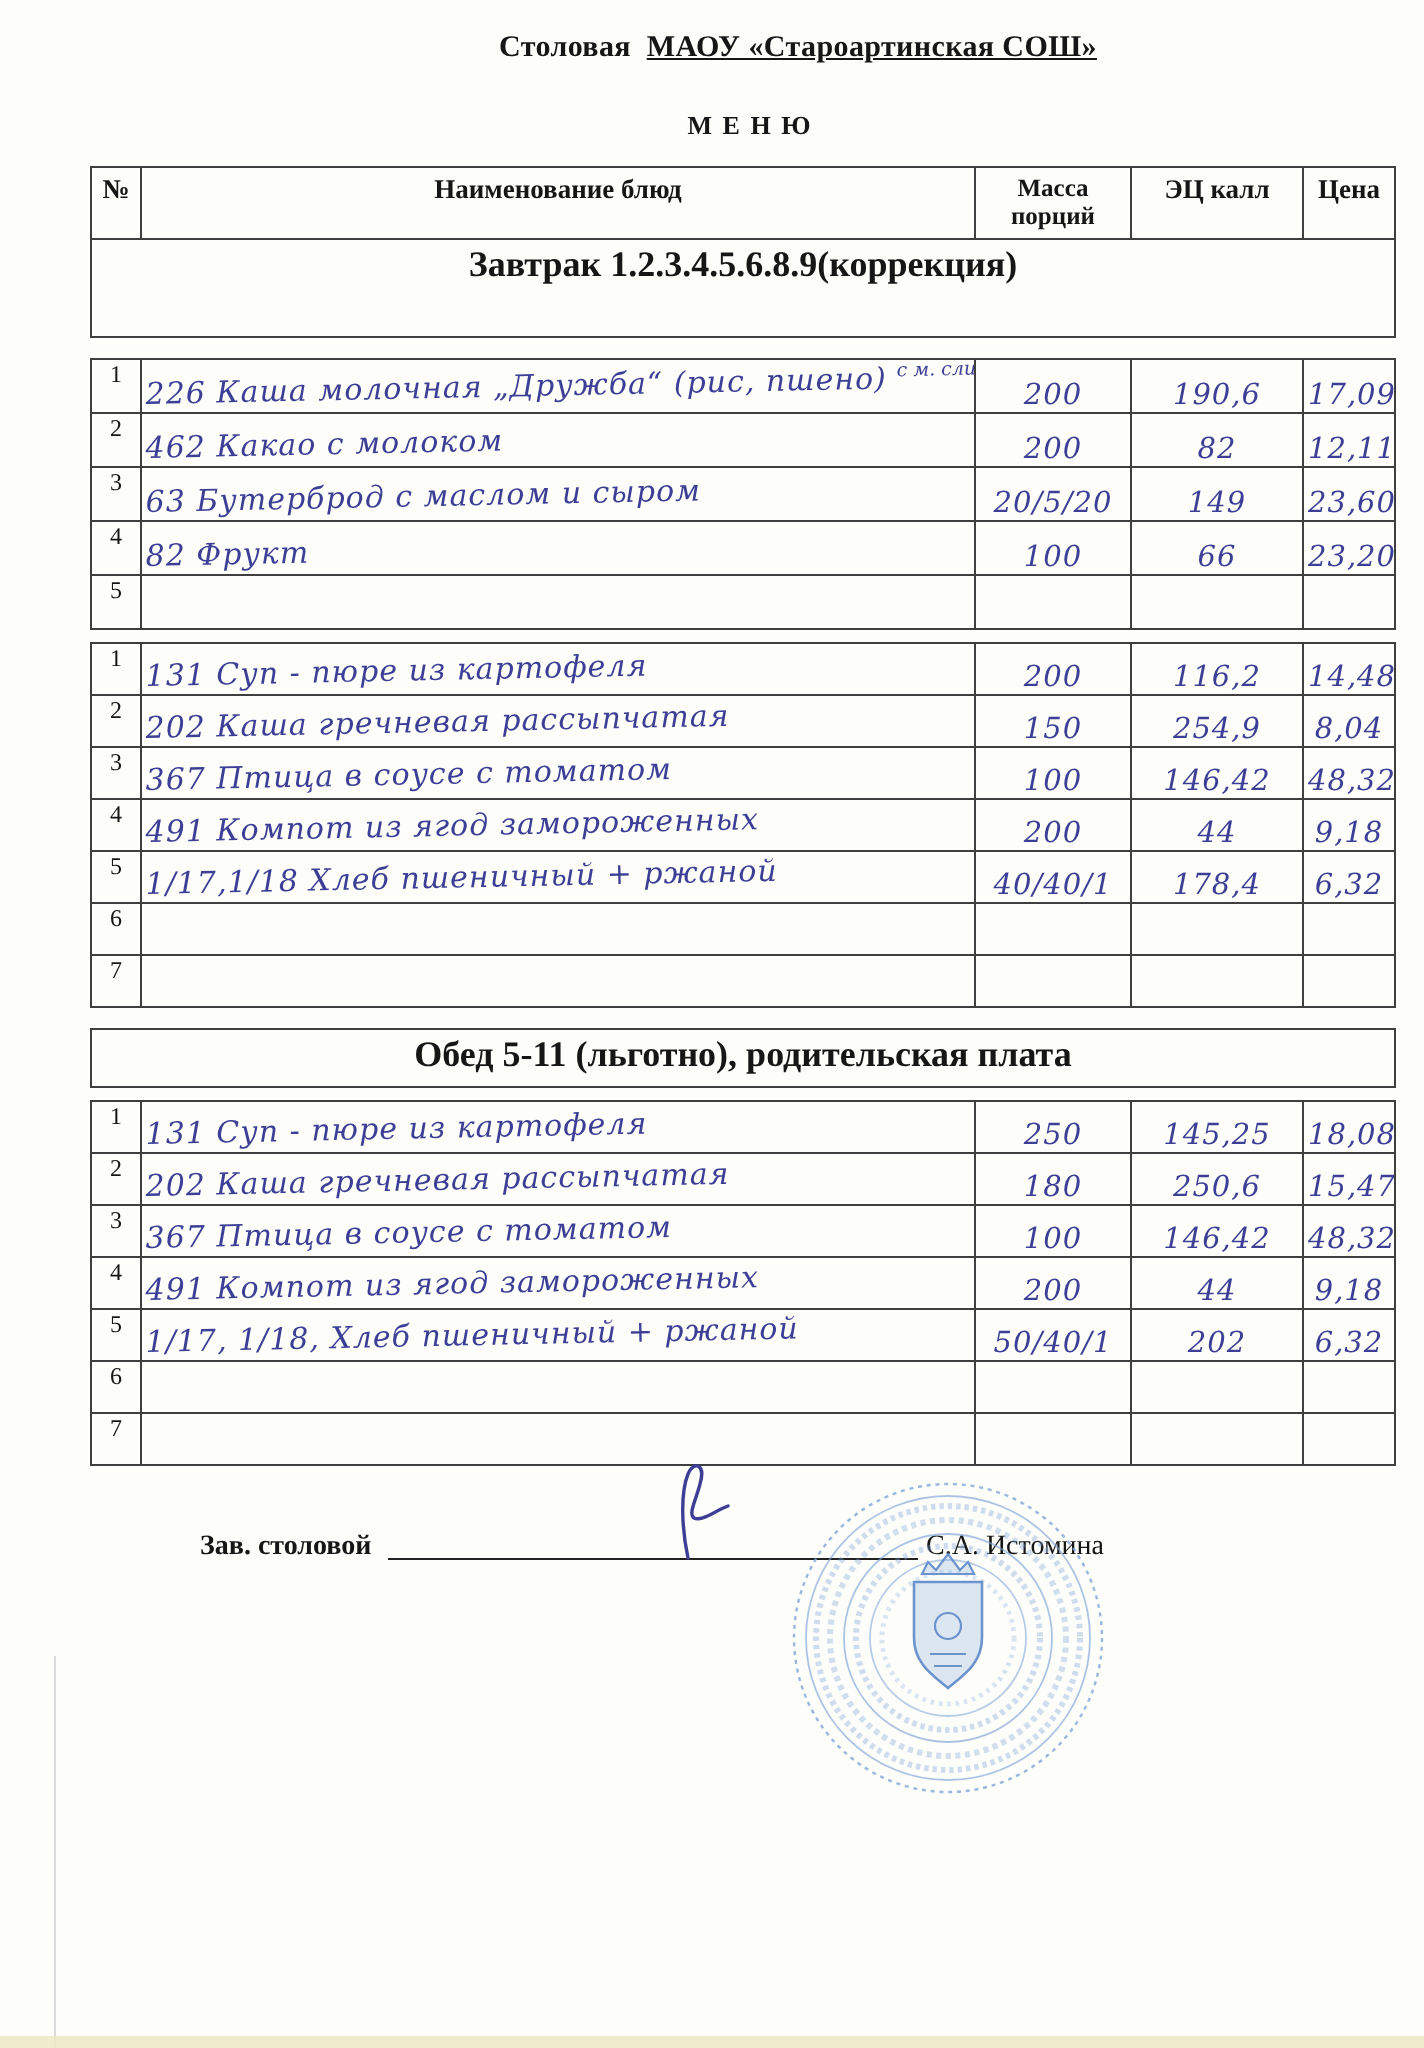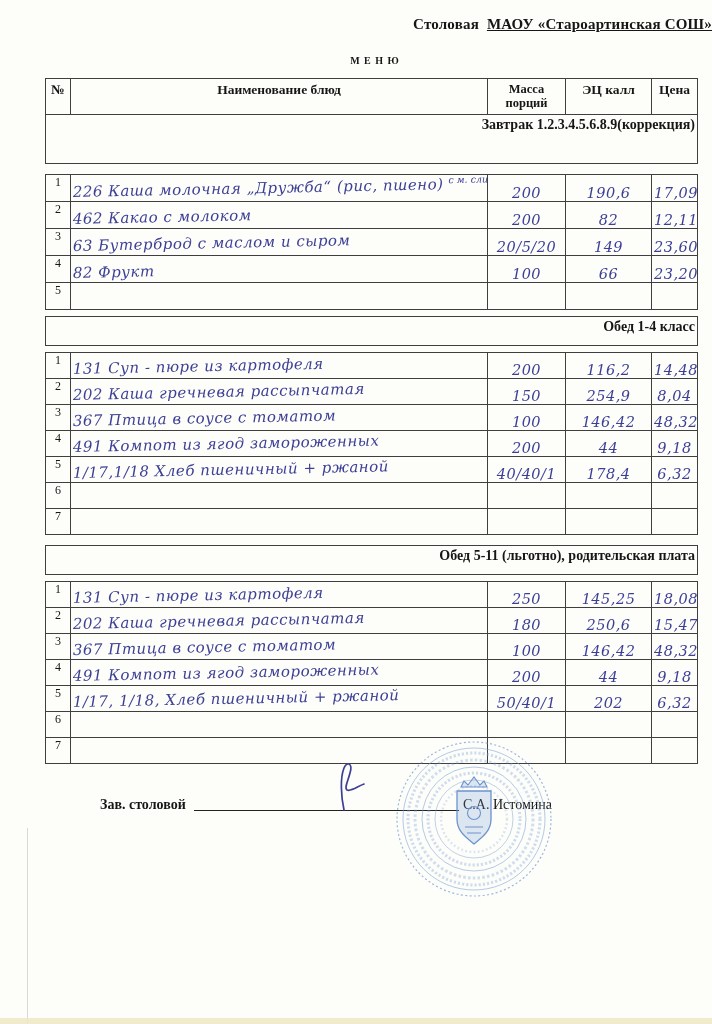--- a/index.html
+++ b/index.html
@@ -15,32 +15,32 @@
     margin:0 auto;
     background:#fdfdfa;
     overflow:hidden;
     font-family:"Liberation Serif", serif;
     color:var(--print);
     box-sizing:border-box;
     padding-top:16px;
   }
   
   .doc-title{
-    text-align:right;
+    text-align:center;
     padding-left:86px;
     font-size:15px;
     font-weight:bold;
     letter-spacing:.2px;
   }
   .doc-title .u{text-decoration:underline;}
   .menu-heading{
     text-align:center;
     padding-left:38px;
     margin-top:22px;
-    font-size:10px;
+    font-size:13px;
     font-weight:bold;
     letter-spacing:1px;
   }
   .date-line{
     text-align:center;
     padding-left:76px;
     margin-top:1px;
     font-size:14px;
   }
   .date-line .seg{display:inline-block;vertical-align:bottom;}
@@ -78,22 +78,22 @@
     font-weight:bold;
     font-size:13.5px;
     text-align:center;
     vertical-align:top;
     padding-top:3px;
     height:32px;
   }
   .head-row .c-mass-h{font-size:12.5px;line-height:1.15;white-space:normal;}
   .sec-row td{
     font-weight:bold;
-    font-size:14px;
-    text-align:right;
+    font-size:18px;
+    text-align:center;
     vertical-align:top;
     padding-top:2px;
     height:26px;
   }
   .sec-row.tall td{height:46px;}
   .gap6{margin-top:6px;}
   .gap10{margin-top:10px;}
   .rows-table td{height:25px;}
   .t-b1 td{height:26px;}
   .c-num{
@@ -244,30 +244,20 @@
         <tr>
           <td class="c-num">5</td>
           <td class="c-dish hw"><span class="dishwrap"></span></td>
           <td class="c-mass hw"></td>
           <td class="c-kcal hw"></td>
           <td class="c-price hw"></td>
         </tr>
       </tbody>
   </table>
 
-  <table class="menu-table gap6">
-    <colgroup>
-        <col style="width:652px">
-      </colgroup>
-    <tbody>
-        <tr class="sec-row">
-      <td>Обед 1-4 класс</td>
-    </tr>
-  </tbody>
-    </table>
   <table class="menu-table rows-table gap6">
     <colgroup>
         <col style="width:25px">
         <col style="width:417px">
         <col style="width:78px">
         <col style="width:86px">
         <col style="width:46px">
       </colgroup>
     <tbody>
         <tr>

